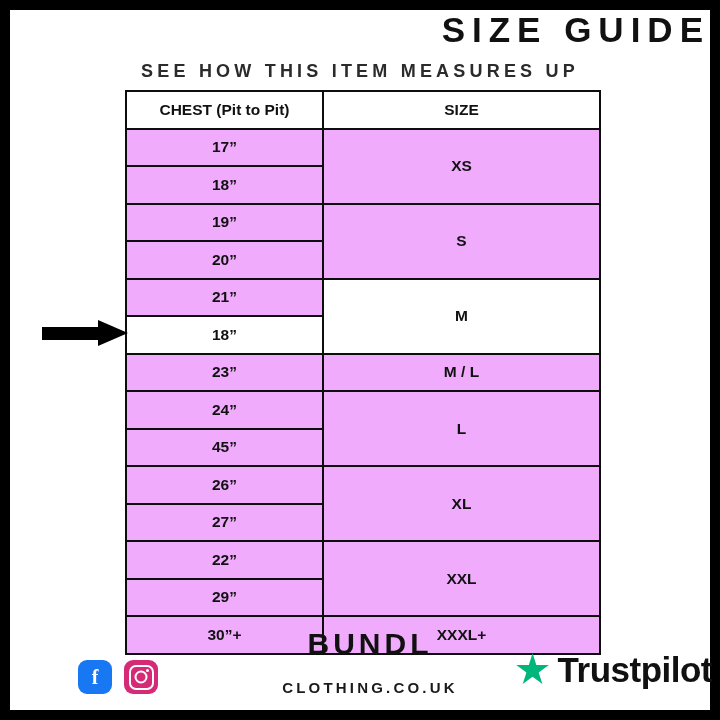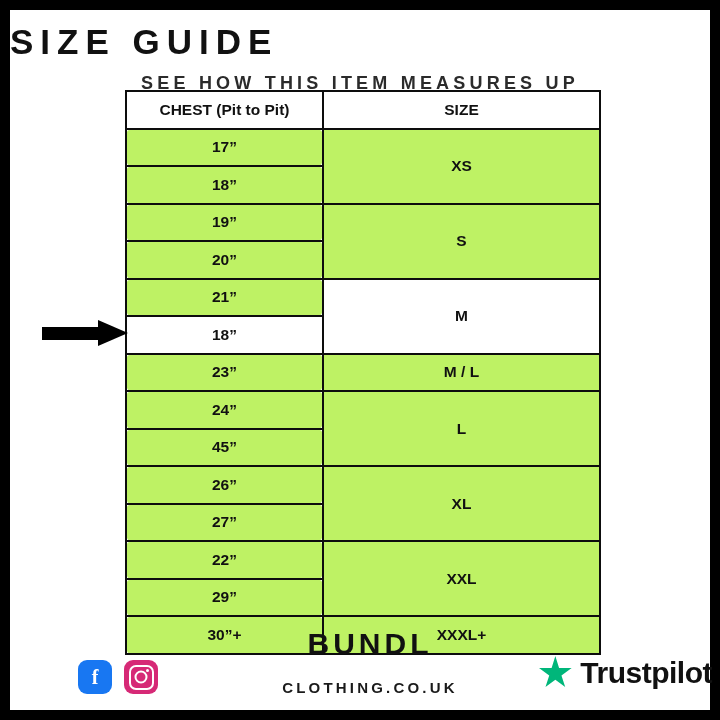--- a/index.html
+++ b/index.html
@@ -24,22 +24,22 @@
     position: absolute;
     left: 10px;
     top: 10px;
     width: 700px;
     height: 700px;
     background: #ffffff;
     box-sizing: border-box;
   }
   .title {
     margin: 0;
-    padding-top: 12px;
-    text-align: left;
+    padding-top: 0;
+    text-align: right;
     font-size: 35px;
     font-weight: bold;
     letter-spacing: 7px;
     color: #111111;
     font-family: "Liberation Sans", sans-serif;
   }
   .subtitle {
     margin: 0;
     padding-top: 11px;
     text-align: center;
@@ -62,28 +62,28 @@
   table.size-table td {
     border: 2px solid #0d0d0d;
     text-align: center;
     vertical-align: middle;
     font-weight: bold;
     color: #111111;
     font-size: 15.5px;
     height: 35.5px;
     padding: 0;
   }
-  td.col-chest { width: 195px; border-radius: 6px; }
+  td.col-chest { width: 195px; }
   td.col-size  { width: 275px; }
   td.head {
     background: #ffffff;
     font-size: 17px;
     height: 40px;
   }
-  td.grey { background: #bef264; }
+  td.grey { background: #f0abfc; }
   td.white { background: #ffffff; }
   td.size-cell { font-size: 17px; }
 
   .arrow {
     position: absolute;
     left: 32px;
     top: 310px;
     width: 86px;
     height: 26px;
   }
@@ -205,21 +205,21 @@
     align-items: center;
     gap: 8px;
   }
   .tp-star {
     width: 34px;
     height: 34px;
     background: #00b67a;
     clip-path: polygon(50% 0%, 61% 35%, 98% 35%, 68% 57%, 79% 91%, 50% 70%, 21% 91%, 32% 57%, 2% 35%, 39% 35%);
   }
   .tp-text {
-    font-size: 30px;
+    font-size: 35px;
     font-weight: bold;
     color: #111111;
     letter-spacing: -0.5px;
   }
 </style>
 </head>
 <body>
 
 <div class="page">
   <div class="card">

